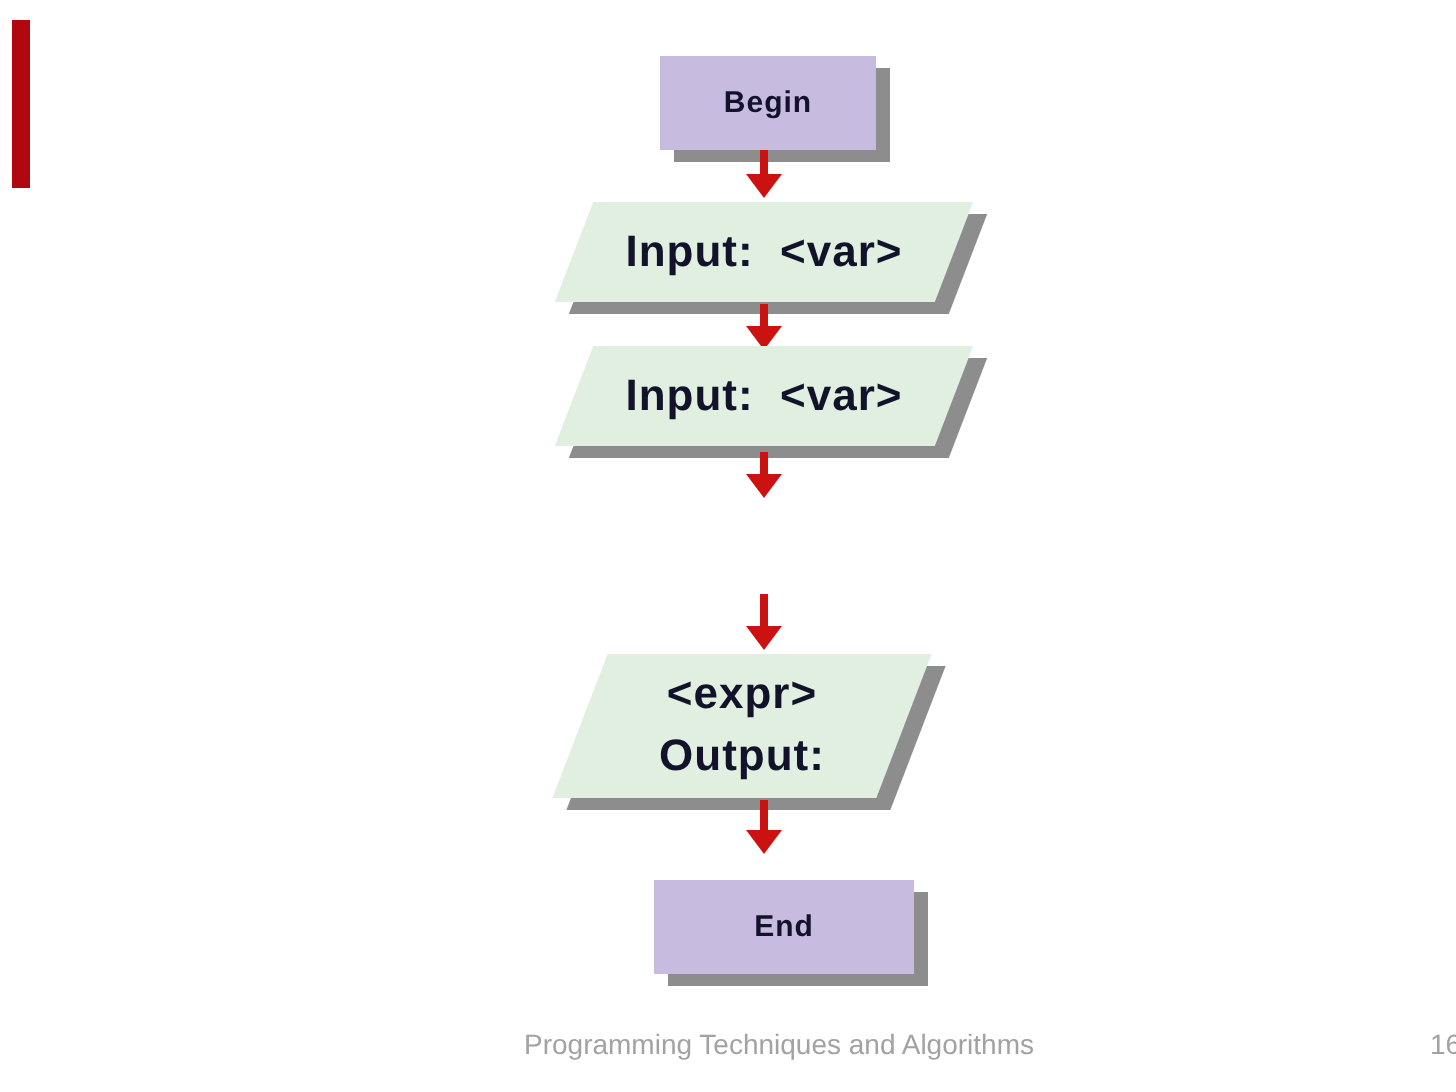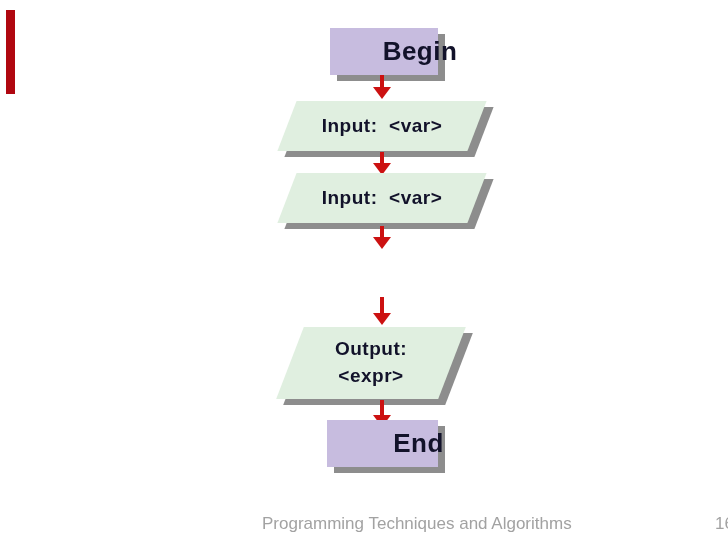--- a/index.html
+++ b/index.html
@@ -20,46 +20,46 @@
   .node .fill{position:absolute;inset:0;}
   .node.terminator .fill{background:var(--terminator-fill,#c7bcdf);}
   .node.io .fill,.node.process .fill{background:var(--io-fill,#e0efe0);}
   .node.io .shadow,.node.io .fill{transform-origin:center;}
   .node.io .fill{transform:skewX(-21deg);}
   .node.io .shadow{transform:translate(7px,6px) skewX(-21deg);}
   .node .label{
     position:relative;z-index:2;width:100%;height:100%;
     display:flex;flex-direction:column;align-items:center;justify-content:center;
     font-weight:bold;color:var(--ink,#12122a);
-    font-size:19px;letter-spacing:.5px;white-space:pre;line-height:1.4;
+    font-size:22px;letter-spacing:.5px;white-space:pre;line-height:1.4;
   }
-  .node.terminator .label{font-size:26px;margin-left:36px;}
+  .node.terminator .label{font-size:15px;}
   
   .n-begin {left:330px;top:28px;width:108px;height:47px;}
   .n-input1{left:287px;top:101px;width:190px;height:50px;}
   .n-input2{left:287px;top:173px;width:190px;height:50px;}
   .n-assign{left:282px;top:253px;width:196px;height:43px;}
   .n-output{left:290px;top:327px;width:162px;height:72px;}
-  .n-end   {left:327px;top:420px;width:111px;height:47px;}
+  .n-end   {left:327px;top:440px;width:130px;height:47px;}
   
   .arrow{position:absolute;left:370px;width:24px;}
   .arrow .stem{width:4px;margin:0 auto;background:var(--arrow,#cc1111);}
   .arrow .head{
     width:0;height:0;margin:0 auto;
     border-left:9px solid transparent;border-right:9px solid transparent;
     border-top:12px solid var(--arrow,#cc1111);
   }
   .a1{top:75px;}  .a1 .stem{height:12px;}
   .a2{top:152px;} .a2 .stem{height:11px;}
   .a3{top:226px;} .a3 .stem{height:11px;}
   .a4{top:297px;} .a4 .stem{height:16px;}
   .a5{top:400px;} .a5 .stem{height:15px;}
   
   .footer{position:absolute;left:0;right:0;top:512px;height:22px;
-    color:var(--footer-ink,#a2a2a2);font-size:17px;}
+    color:var(--footer-ink,#a2a2a2);font-size:14px;}
   .footer .title{position:absolute;left:262px;top:2px;}
   .footer .pagenum{position:absolute;left:668px;top:2px;margin-left:47px;}
 </style>
 </head>
 <body>
 
 <div class="stage">
 
   <div class="accent-bar"></div>
 
@@ -99,22 +99,22 @@
 
   <div class="arrow a4">
     <div class="stem"></div>
     <div class="head"></div>
   </div>
 
   <div class="node io n-output">
     <div class="shadow"></div>
     <div class="fill"></div>
     <div class="label">
+      <span>&lt;expr&gt;</span>
       <span>Output:</span>
-      <span>&lt;expr&gt;</span>
     </div>
   </div>
 
   <div class="arrow a5">
     <div class="stem"></div>
     <div class="head"></div>
   </div>
 
   <div class="node terminator n-end">
     <div class="shadow"></div>

